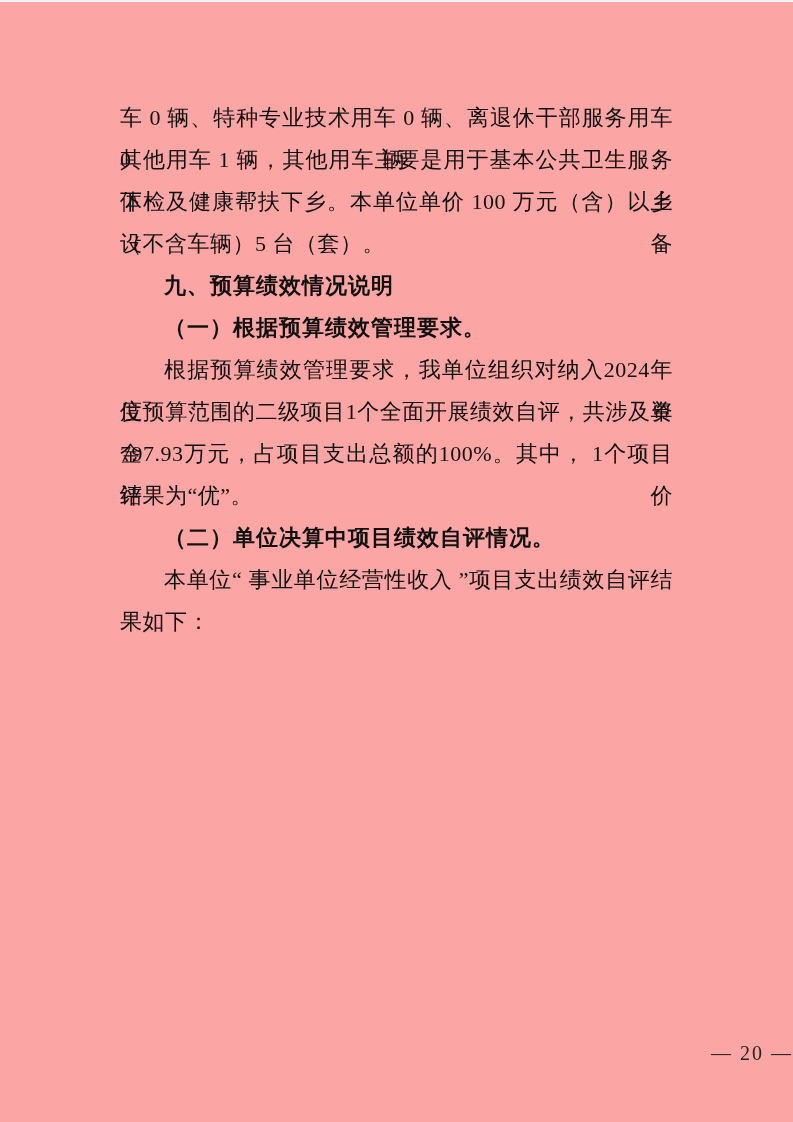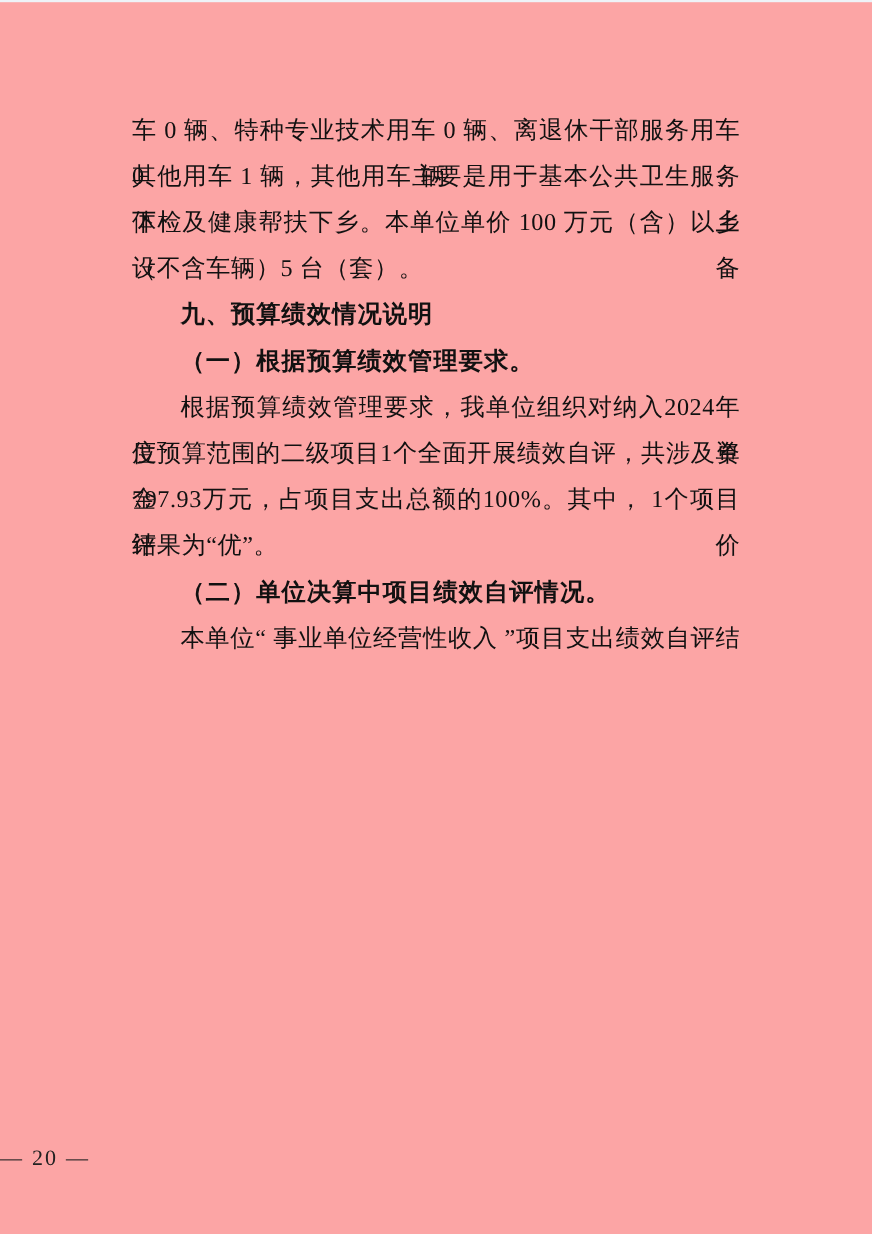--- a/index.html
+++ b/index.html
@@ -43,21 +43,21 @@
   .heading {
     font-family: Liberation Sans, sans-serif;
     font-weight: 700;
     letter-spacing: 1px;
   }
   .footer {
     position: absolute;
     top: 1036px;
     left: 0;
     width: 793px;
-    text-align: left;
+    text-align: right;
     font-size: 20px;
     line-height: 30px;
     color: #222222;
     letter-spacing: 2px;
   }
 </style>
 </head>
 <body>
 
 <div class="page">
@@ -72,17 +72,18 @@
     <div class="line heading indent">（一）根据预算绩效管理要求。</div>
 
     <div class="line fill indent">根据预算绩效管理要求，我单位组织对纳入2024年度单</div>
     <div class="line fill">位预算范围的二级项目1个全面开展绩效自评，共涉及资金</div>
     <div class="line fill">797.93万元，占项目支出总额的100%。其中， 1个项目评价</div>
     <div class="line">结果为“优”。</div>
 
     <div class="line heading indent">（二）单位决算中项目绩效自评情况。</div>
 
     <div class="line fill indent">本单位“ 事业单位经营性收入 ”项目支出绩效自评结</div>
+    <div class="line">果如下：</div>
 
   </div>
 
   <div class="footer">— 20 —</div>
 </div>
 
 </body></html>

